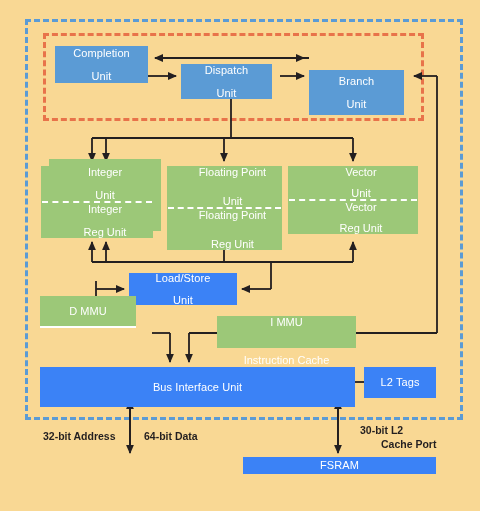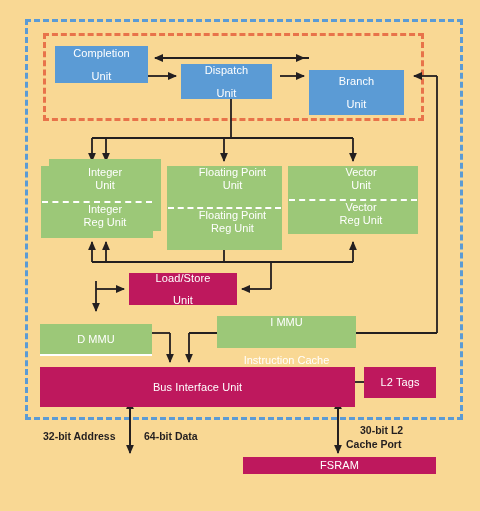--- a/index.html
+++ b/index.html
@@ -31,36 +31,36 @@
     align-items:center;
     justify-content:center;
     text-align:center;
     color:#ffffff;
     font-size:11px;
     line-height:12.5px;
     letter-spacing:.1px;
     gap:10px;
   }
   .blue{background:#5B9BD5;}
-  .green{background:#be185d;}
+  .green{background:#3b82f6;}
   .green-shadow{background:#9CC878;opacity:1;}
   
   .split{
     position:absolute;
     box-sizing:border-box;
     background:#9CC878;
     display:flex;
     flex-direction:column;
   }
   .split .half{
     flex:1 1 50%;
     display:flex;
     flex-direction:column;
     align-items:center;
-    justify-content:flex-start;
+    justify-content:space-between;
     text-align:center;
     color:#fff;
     font-size:11px;
     line-height:12.5px;
     padding-left:16px;
   }
   .split .divider{
     height:0;
     border-top:2px dashed #ffffff;
     margin:0 1px;
@@ -209,21 +209,21 @@
       <span>Vector</span>
       <span>Reg Unit</span>
     </div>
   </div>
 
   <div class="box green" style="left:129px;top:273px;width:108px;height:32px;">
     <span>Load/Store</span>
     <span>Unit</span>
   </div>
 
-  <div class="mmu" style="left:40px;top:324px;width:112px;height:32px;">
+  <div class="mmu" style="left:40px;top:296px;width:96px;height:32px;">
     <div class="half">D MMU</div>
     <div class="divider-solid"></div>
   </div>
 
   <div class="mmu" style="left:217px;top:316px;width:139px;height:32px;gap:13px;">
     <div class="half">I MMU</div>
     <div class="divider-solid"></div>
     <div class="half">Instruction Cache</div>
   </div>
 
@@ -236,15 +236,15 @@
   </div>
 
 
   <div class="box green" style="left:243px;top:457px;width:193px;height:17px;">
     <span>FSRAM</span>
   </div>
 
   <div class="lbl" style="left:43px;top:430px;">32-bit Address</div>
   <div class="lbl" style="left:144px;top:430px;">64-bit Data</div>
   <div class="lbl" style="left:360px;top:424px;">30-bit L2</div>
-  <div class="lbl" style="left:346px;top:438px;">Cache Port</div>
+  <div class="lbl" style="left:381px;top:438px;">Cache Port</div>
 
 </div>
 
 </body></html>

